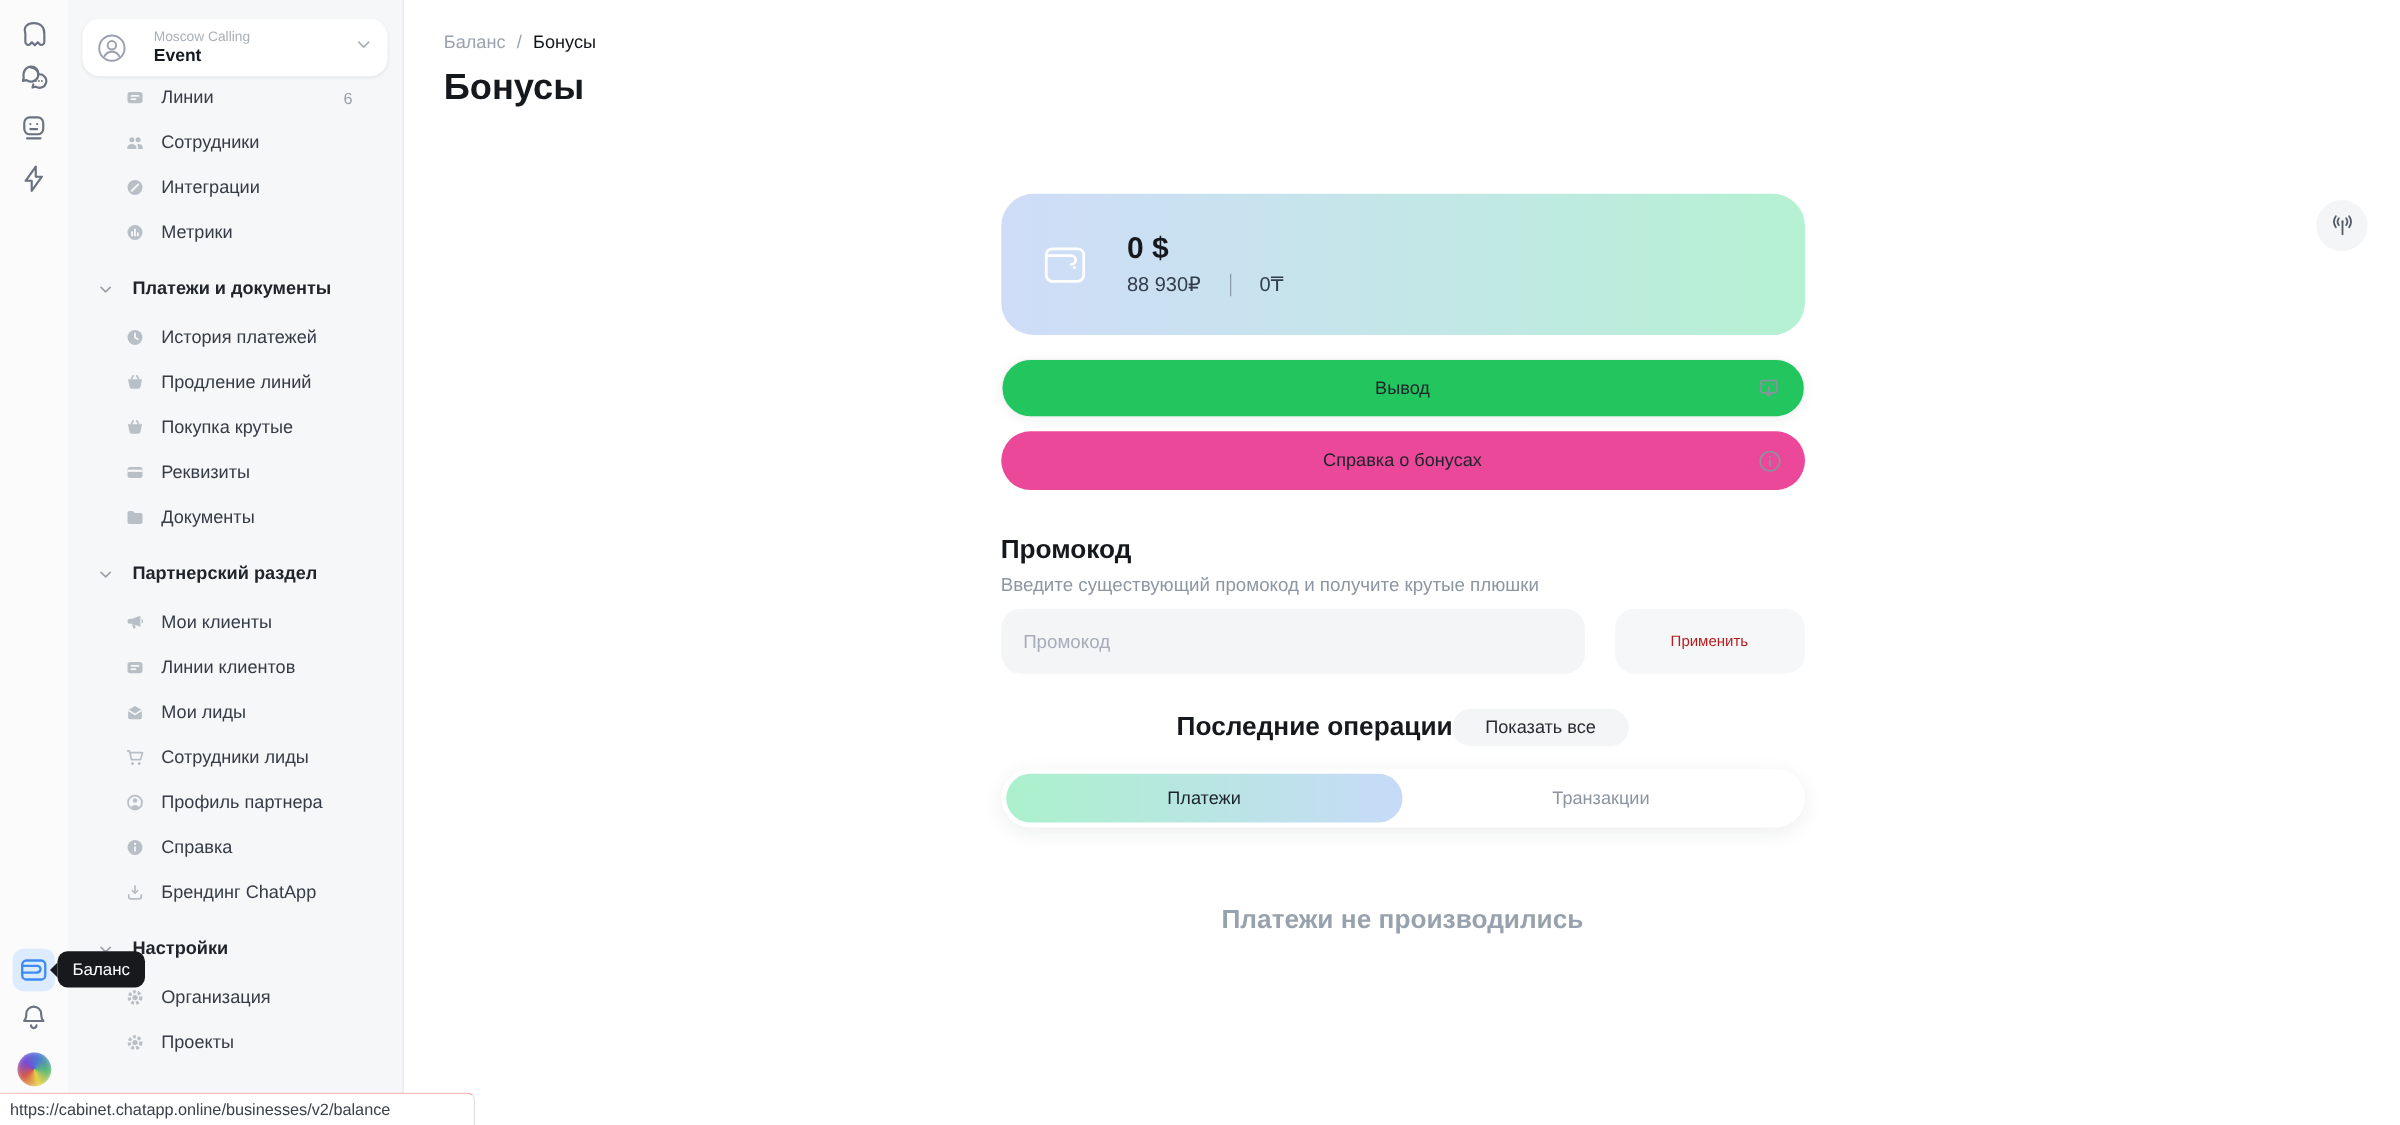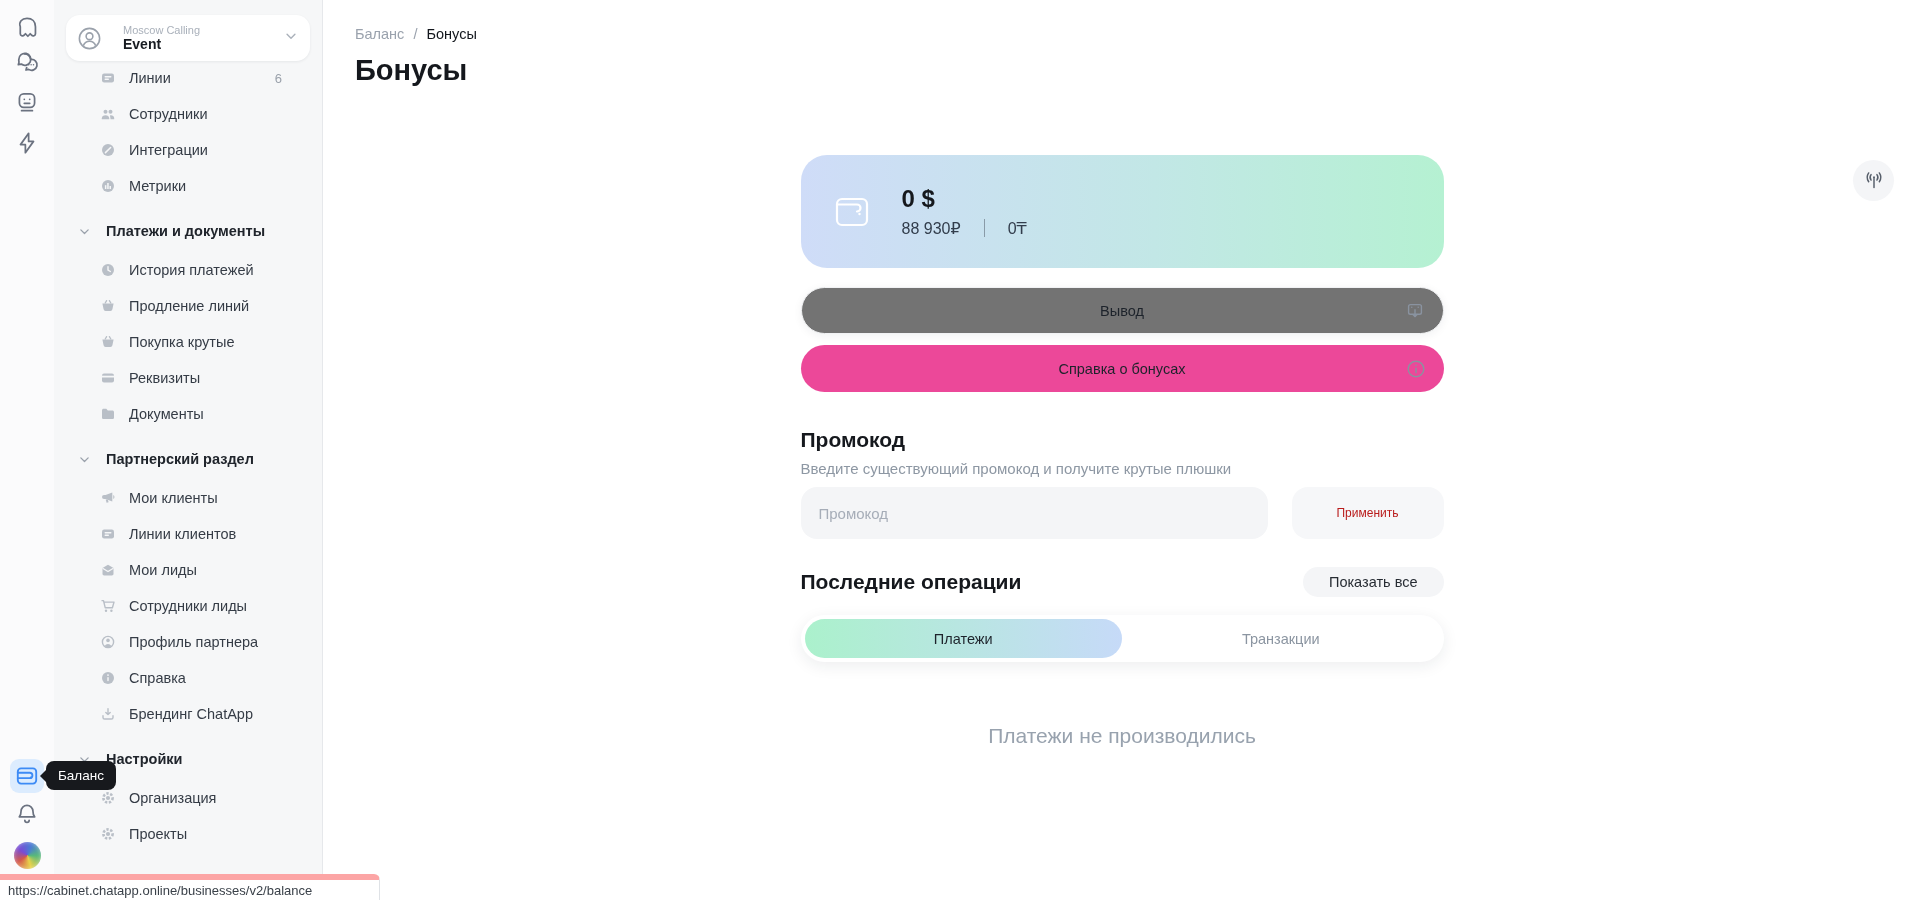--- a/index.html
+++ b/index.html
@@ -67,50 +67,50 @@
     display:flex; align-items:center; padding:0 28px; margin-bottom:19px; }
   .wallet-big { width:46px; height:46px; color:#fff; flex:0 0 auto; }
   .wallet-big svg { width:46px; height:46px; }
   .balance-text { margin-left:27px; }
   .balance-primary { font-size:24px; font-weight:700; color:#15181d; line-height:1.2; }
   .balance-secondary { font-size:16px; font-weight:500; color:#323d4c; margin-top:5px; display:flex; align-items:center;gap:12px; }
   .balance-divider { width:1px; height:18px; background:#55606e; opacity:.55; margin:0 11px; }
 
   .pill-btn { position:relative; height:47px; border-radius:24px; display:flex; align-items:center;
     justify-content:center; font-size:14.5px; font-weight:500; color:#1d232b; cursor:pointer; }
-  .btn-withdraw { background:#737373; border:1px solid #f1f2f4; box-shadow:0 2px 10px rgba(25,35,50,.06); margin-bottom:11px; }
+  .btn-withdraw { background:#22c55e; border:1px solid #f1f2f4; box-shadow:0 2px 10px rgba(25,35,50,.06); margin-bottom:11px; }
   .btn-help { background:#ec4899; margin-bottom:36px; }
   .pill-icon { position:absolute; right:17px; top:50%; transform:translateY(-50%); color:#8a93a0; display:flex; }
   .pill-icon svg { width:22px; height:22px; }
 
   .promo-title { font-size:21px; font-weight:700; color:#15181d; margin-bottom:8px; }
   .promo-sub { font-size:15px; color:#8d97a3; margin-bottom:10px; }
   .promo-row { display:flex; gap:24px; margin-bottom:28px; }
   .promo-input { flex:1; height:52px; background:#f4f5f7; border:none; outline:none; border-radius:16px;
     padding:0 18px; font-size:15px; font-family:inherit; color:#2a313a; }
   .promo-input::placeholder { color:#a6adb8; }
   .apply-btn { width:152px; height:52px; background:#f6f7f9; border:none; border-radius:16px;
     font-size:12px; font-family:inherit; color:#b91c1c; cursor:pointer; }
 
-  .ops-row { display:flex; align-items:center; justify-content:space-between; margin-bottom:18px; }
+  .ops-row { display:flex; align-items:center; justify-content:center; margin-bottom:18px; }
   .ops-title { font-size:21px; font-weight:700; color:#15181d; }
   .show-all { height:30px; padding:0 26px; background:#f4f5f7; border-radius:16px; display:flex;
     align-items:center; font-size:14.5px; font-weight:500; color:#272c33; cursor:pointer; }
 
   .tabs { height:47px; background:#fff; border-radius:24px; box-shadow:0 4px 16px rgba(25,35,50,.08);
     display:flex; padding:4px; margin-bottom:62px; }
   .tab { flex:1; border-radius:20px; display:flex; align-items:center; justify-content:center;
     font-size:14.5px; cursor:pointer; color:#8b95a1; }
   .tab.active { background:linear-gradient(90deg,#abf1cc 0%,#c6daf8 100%); color:#1d232b; font-weight:500; }
 
-  .empty-state { text-align:center; font-size:21px; color:#98a2ae; }
+  .empty-state { text-align:center; font-size:21px; color:#98a2ae;font-weight:bold; }
 
   
   .statusbar { position:absolute; left:0; bottom:0; height:26px; width:380px; background:#fff;
-    border-top:6px solid #fca5a5; border-right:1px solid #dfe2e6; border-top-right-radius:6px;
+    border-top:1px solid #fca5a5; border-right:1px solid #dfe2e6; border-top-right-radius:6px;
     display:flex; align-items:center; padding-left:8px; font-size:13px; color:#3a4149; z-index:20; white-space:nowrap; }
 </style>
 </head>
 <body>
 
 <div class="rail">
   <div class="rail-icon" style="top:14px">
     <svg viewBox="0 0 24 24" fill="none" stroke="currentColor" stroke-width="1.6" stroke-linejoin="round">
         <path d="M12 3.2c4.8 0 7.8 3 7.8 7.6v6.4c0 1.9-2.3 2.8-3.6 1.4l-1.2-1.3-2.2 2.3-2.2-2.3-1.2 1.3c-1.3 1.4-3.6.5-3.6-1.4v-6.4C4.2 6.2 7.2 3.2 12 3.2z"></path>
       </svg>

